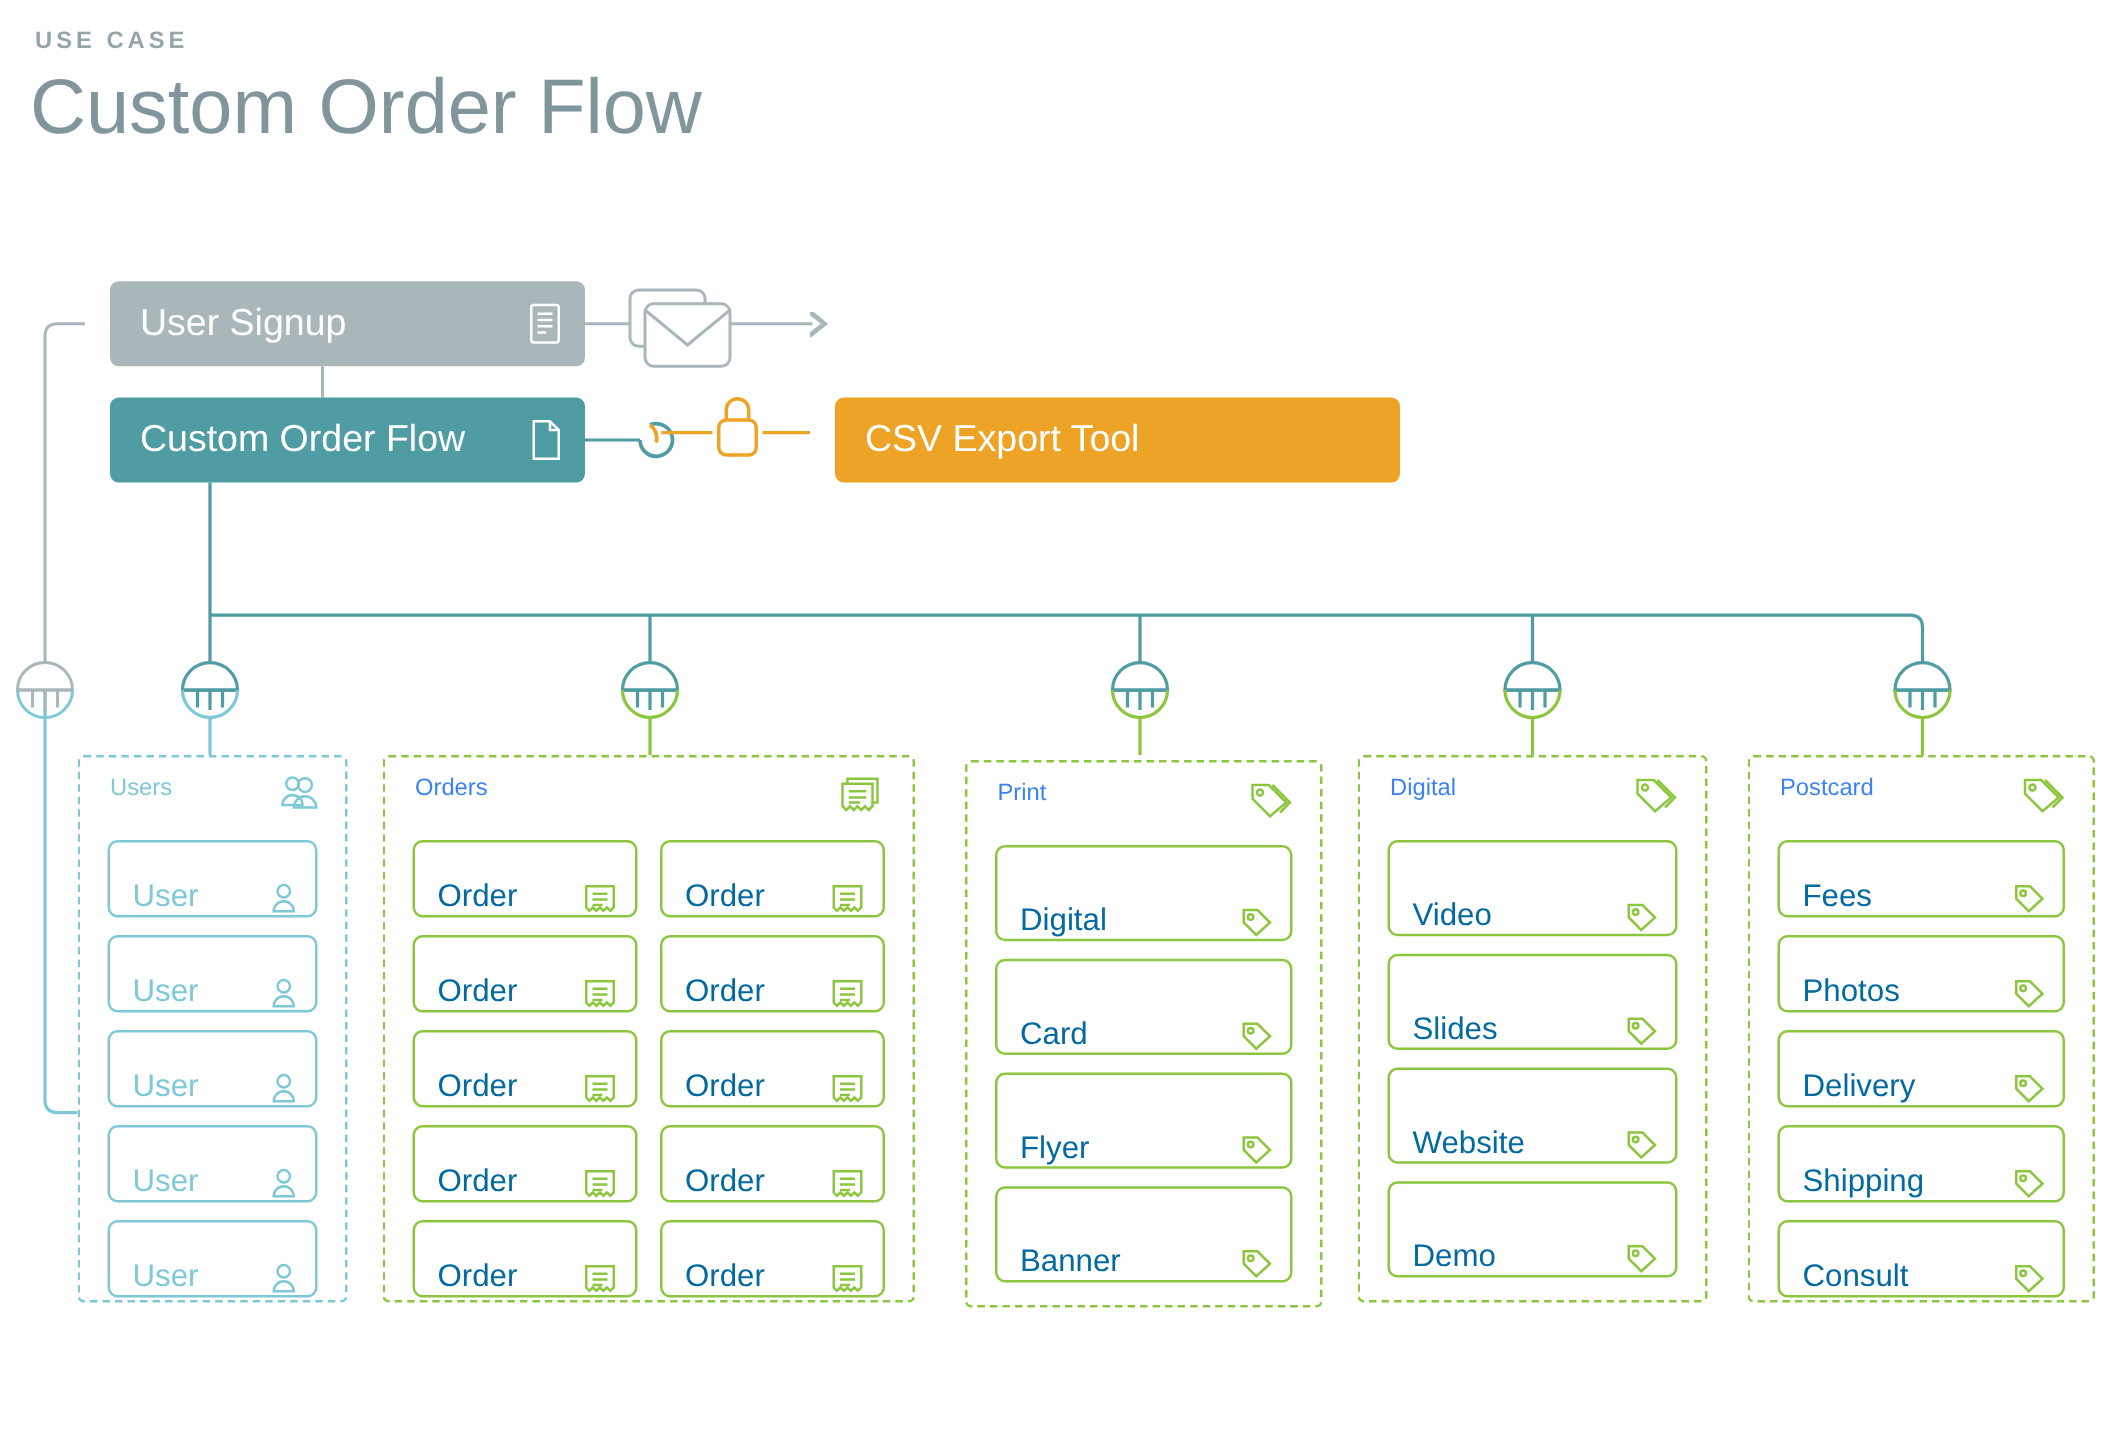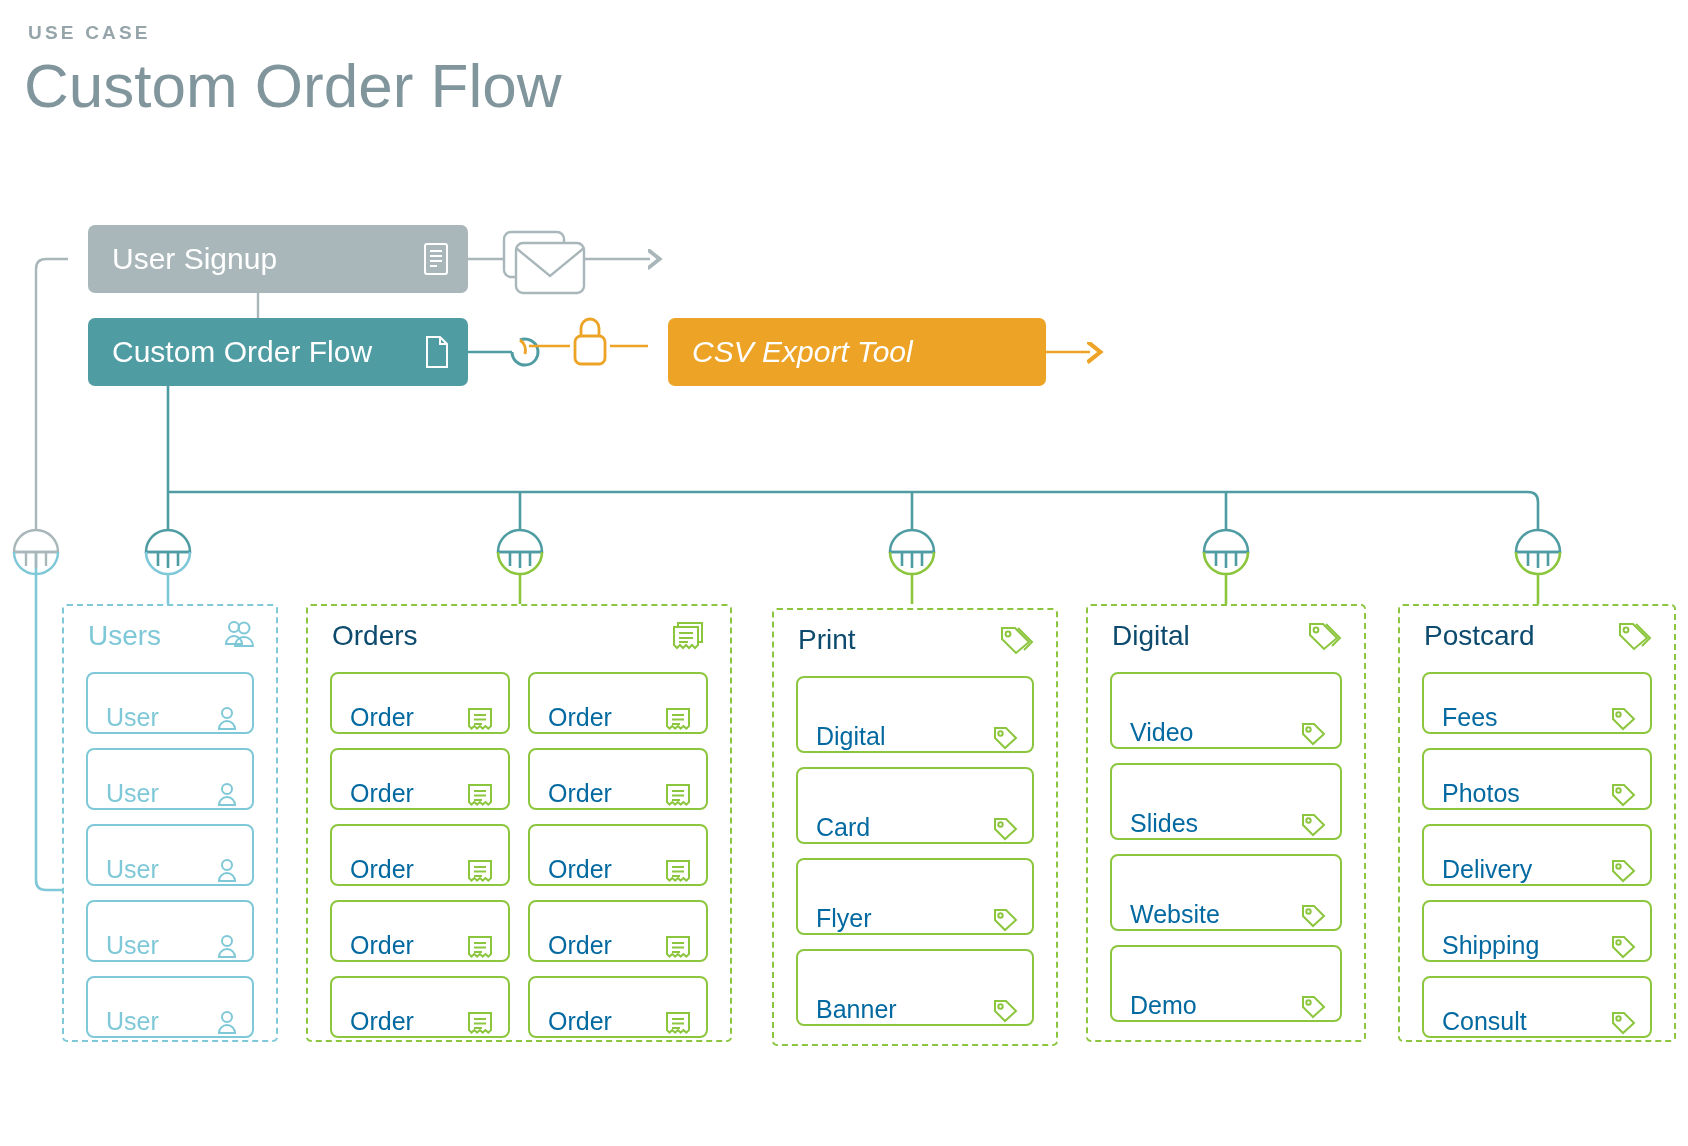--- a/index.html
+++ b/index.html
@@ -63,42 +63,41 @@
     width: 380px; height: 68px;
     background: #a9b7ba;
   }
   #box-custom-order-flow {
     left: 68px; top: 318px;
     width: 380px; height: 68px;
     background: #4f9ca3;
   }
   #box-csv-export {
     left: 648px; top: 318px;
-    width: 378px; height: 68px;
+    width: 452px; height: 68px;
     background: #eda325;
-    font-style: italic;
   }
 
   
   .group {
     position: absolute;
     border: 2px dashed #7ec8d8;
     border-radius: 5px;
     padding: 0;
   }
   .group.green { border-color: #8cc63e; }
   .group-title {
     position: absolute;
     left: 24px; top: 14px;
-    font-size: 28px;
+    font-size: 19px;
     font-weight: 300;
     color: #7ec8d8;
     white-space: nowrap;
   }
-  .group.green .group-title { color: #0c4a6e; }
+  .group.green .group-title { color: #3b82f6; }
   .group-icon {
     position: absolute;
     right: 20px; top: 14px;
     display: flex; align-items: center;
   }
   .group-body {
     position: absolute;
     left: 22px; right: 22px; top: 66px; bottom: 18px;
     display: flex;
     gap: 18px;

